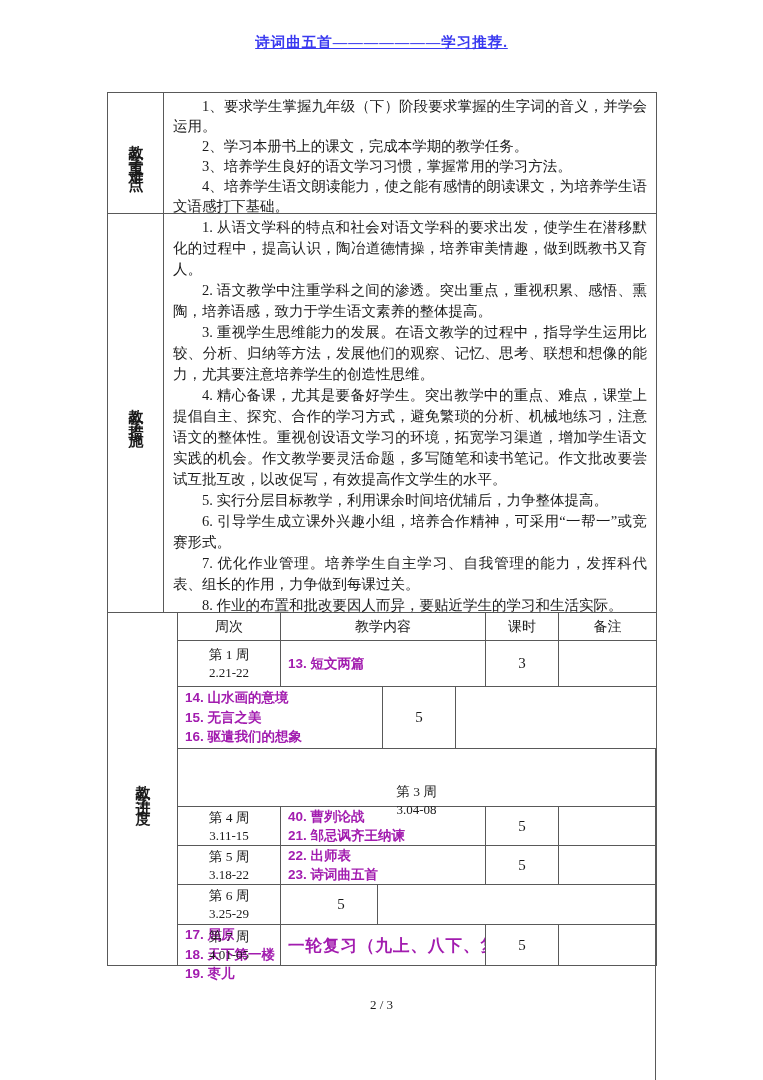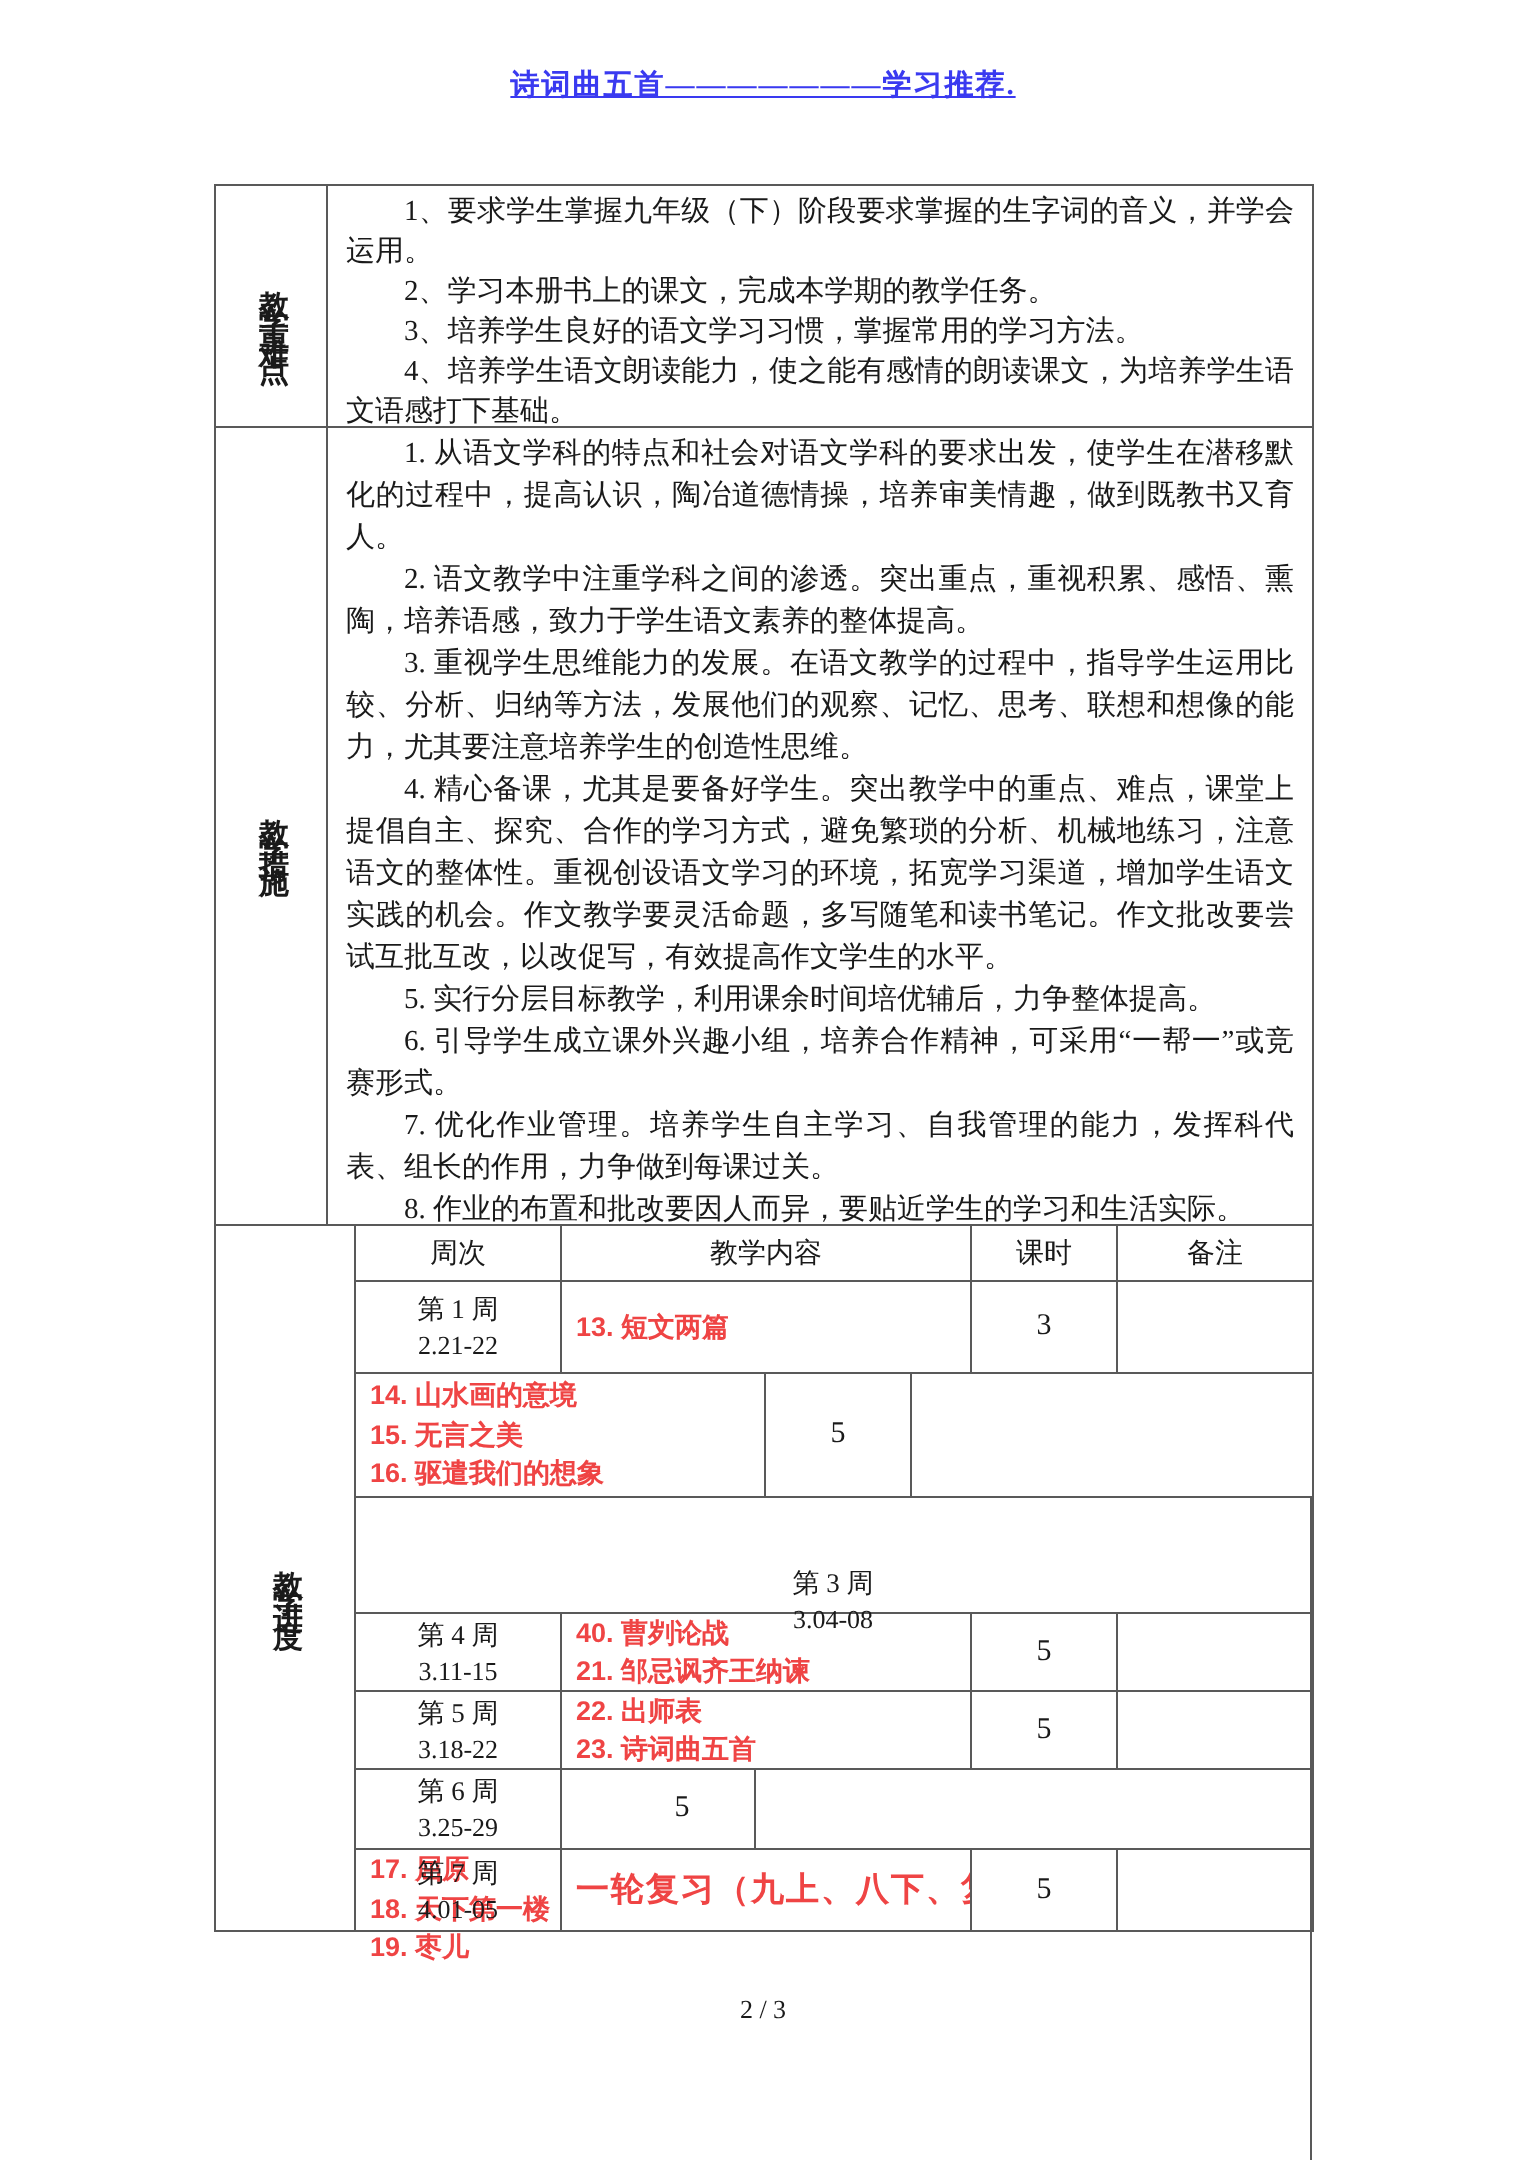--- a/index.html
+++ b/index.html
@@ -47,21 +47,21 @@
   .c-content{flex:0 0 205px;display:flex;flex-direction:column;justify-content:center;padding-left:7px;}
   .c-hours{flex:0 0 73px;display:flex;align-items:center;justify-content:center;}
   .c-remark{flex:1;}
   .srow-head{height:28px;}
   .srow-head .scell{display:flex;align-items:center;justify-content:center;font-size:14px;padding-left:0;}
   .h1r{height:46px;}.h2r{height:62px;}.h3r{height:58px;flex-direction:column;}
   .h4r{height:39px;}.h5r{height:39px;}.h6r{height:40px;gap:24px;}.h7r{height:40px;}
   .week-line{font-size:13.5px;line-height:18px;}
   .dates-line{font-size:13px;line-height:17px;}
   .item{
-    color:#ef4444;font-weight:bold;font-size:13.5px;line-height:19.5px;
+    color:#a21caf;font-weight:bold;font-size:13.5px;line-height:19.5px;
     font-family:"Liberation Sans","DejaVu Sans",sans-serif;white-space:nowrap;
   }
   .item-big{font-size:16.5px;line-height:20px;letter-spacing:1px;}
   .hours-val{font-size:15px;}
   
   .doc-footer{position:absolute;top:997px;left:0;width:100%;text-align:center;font-size:13px;}
 </style>
 </head>
 <body>
 

